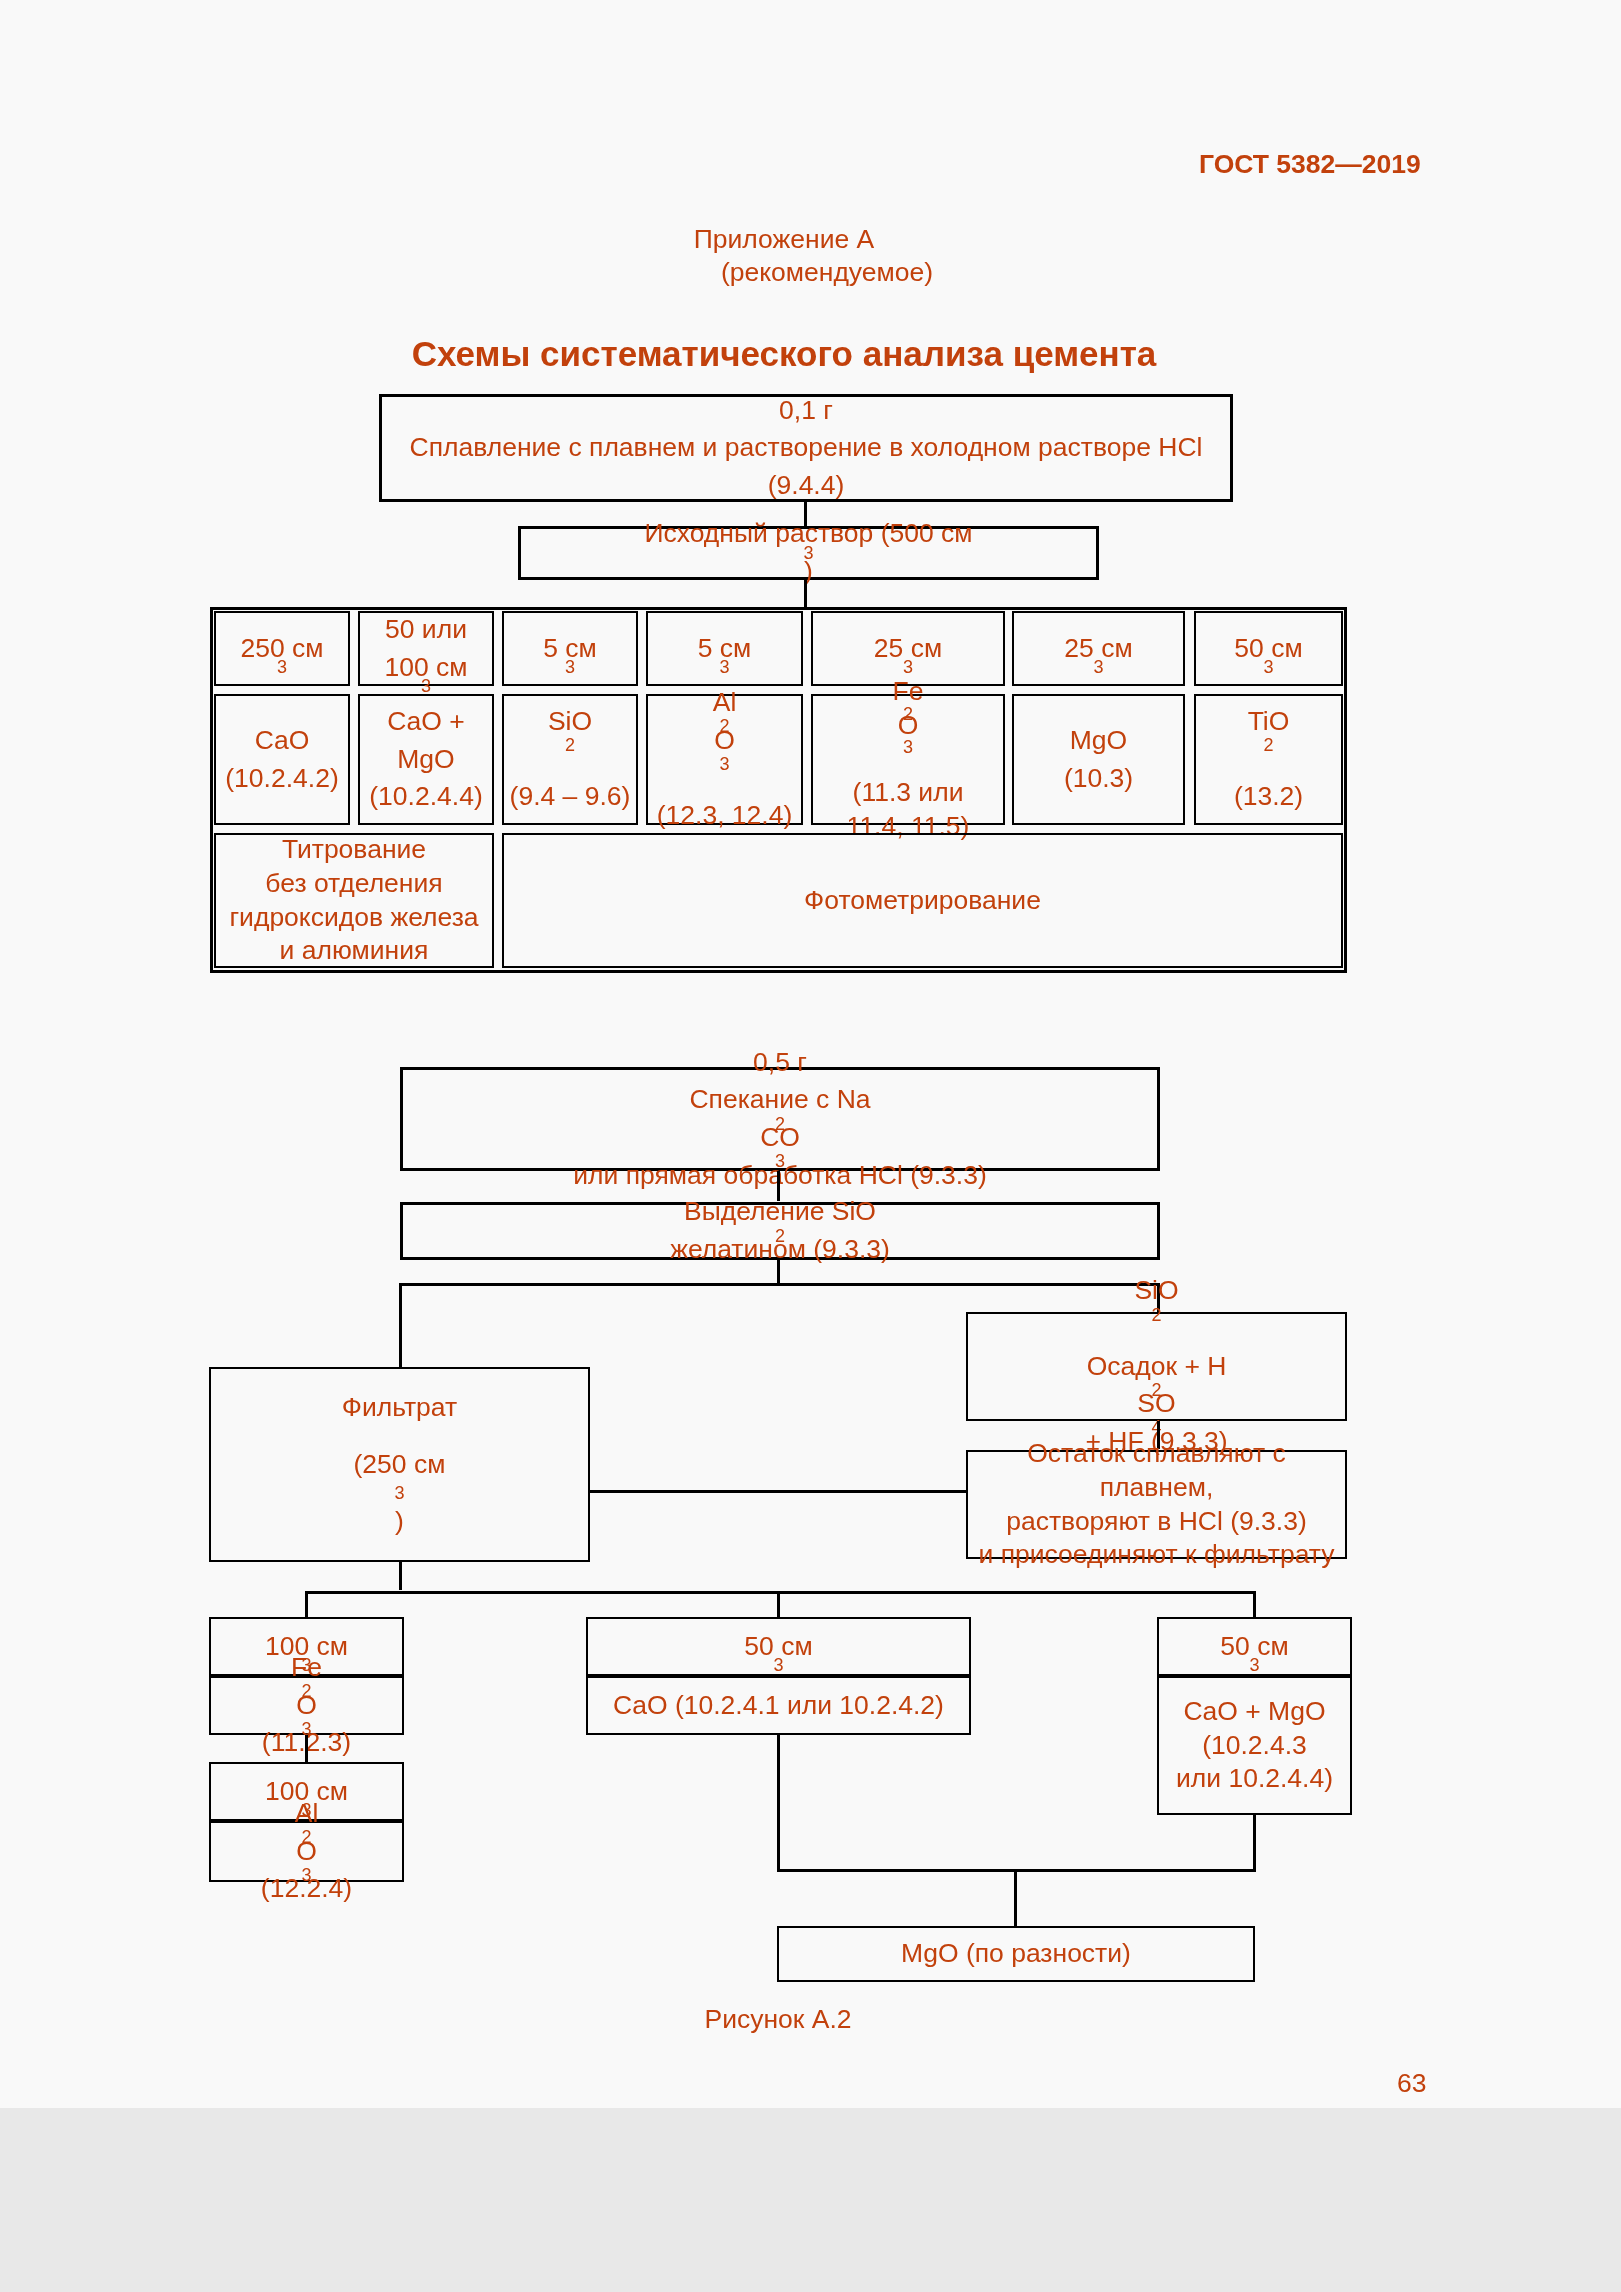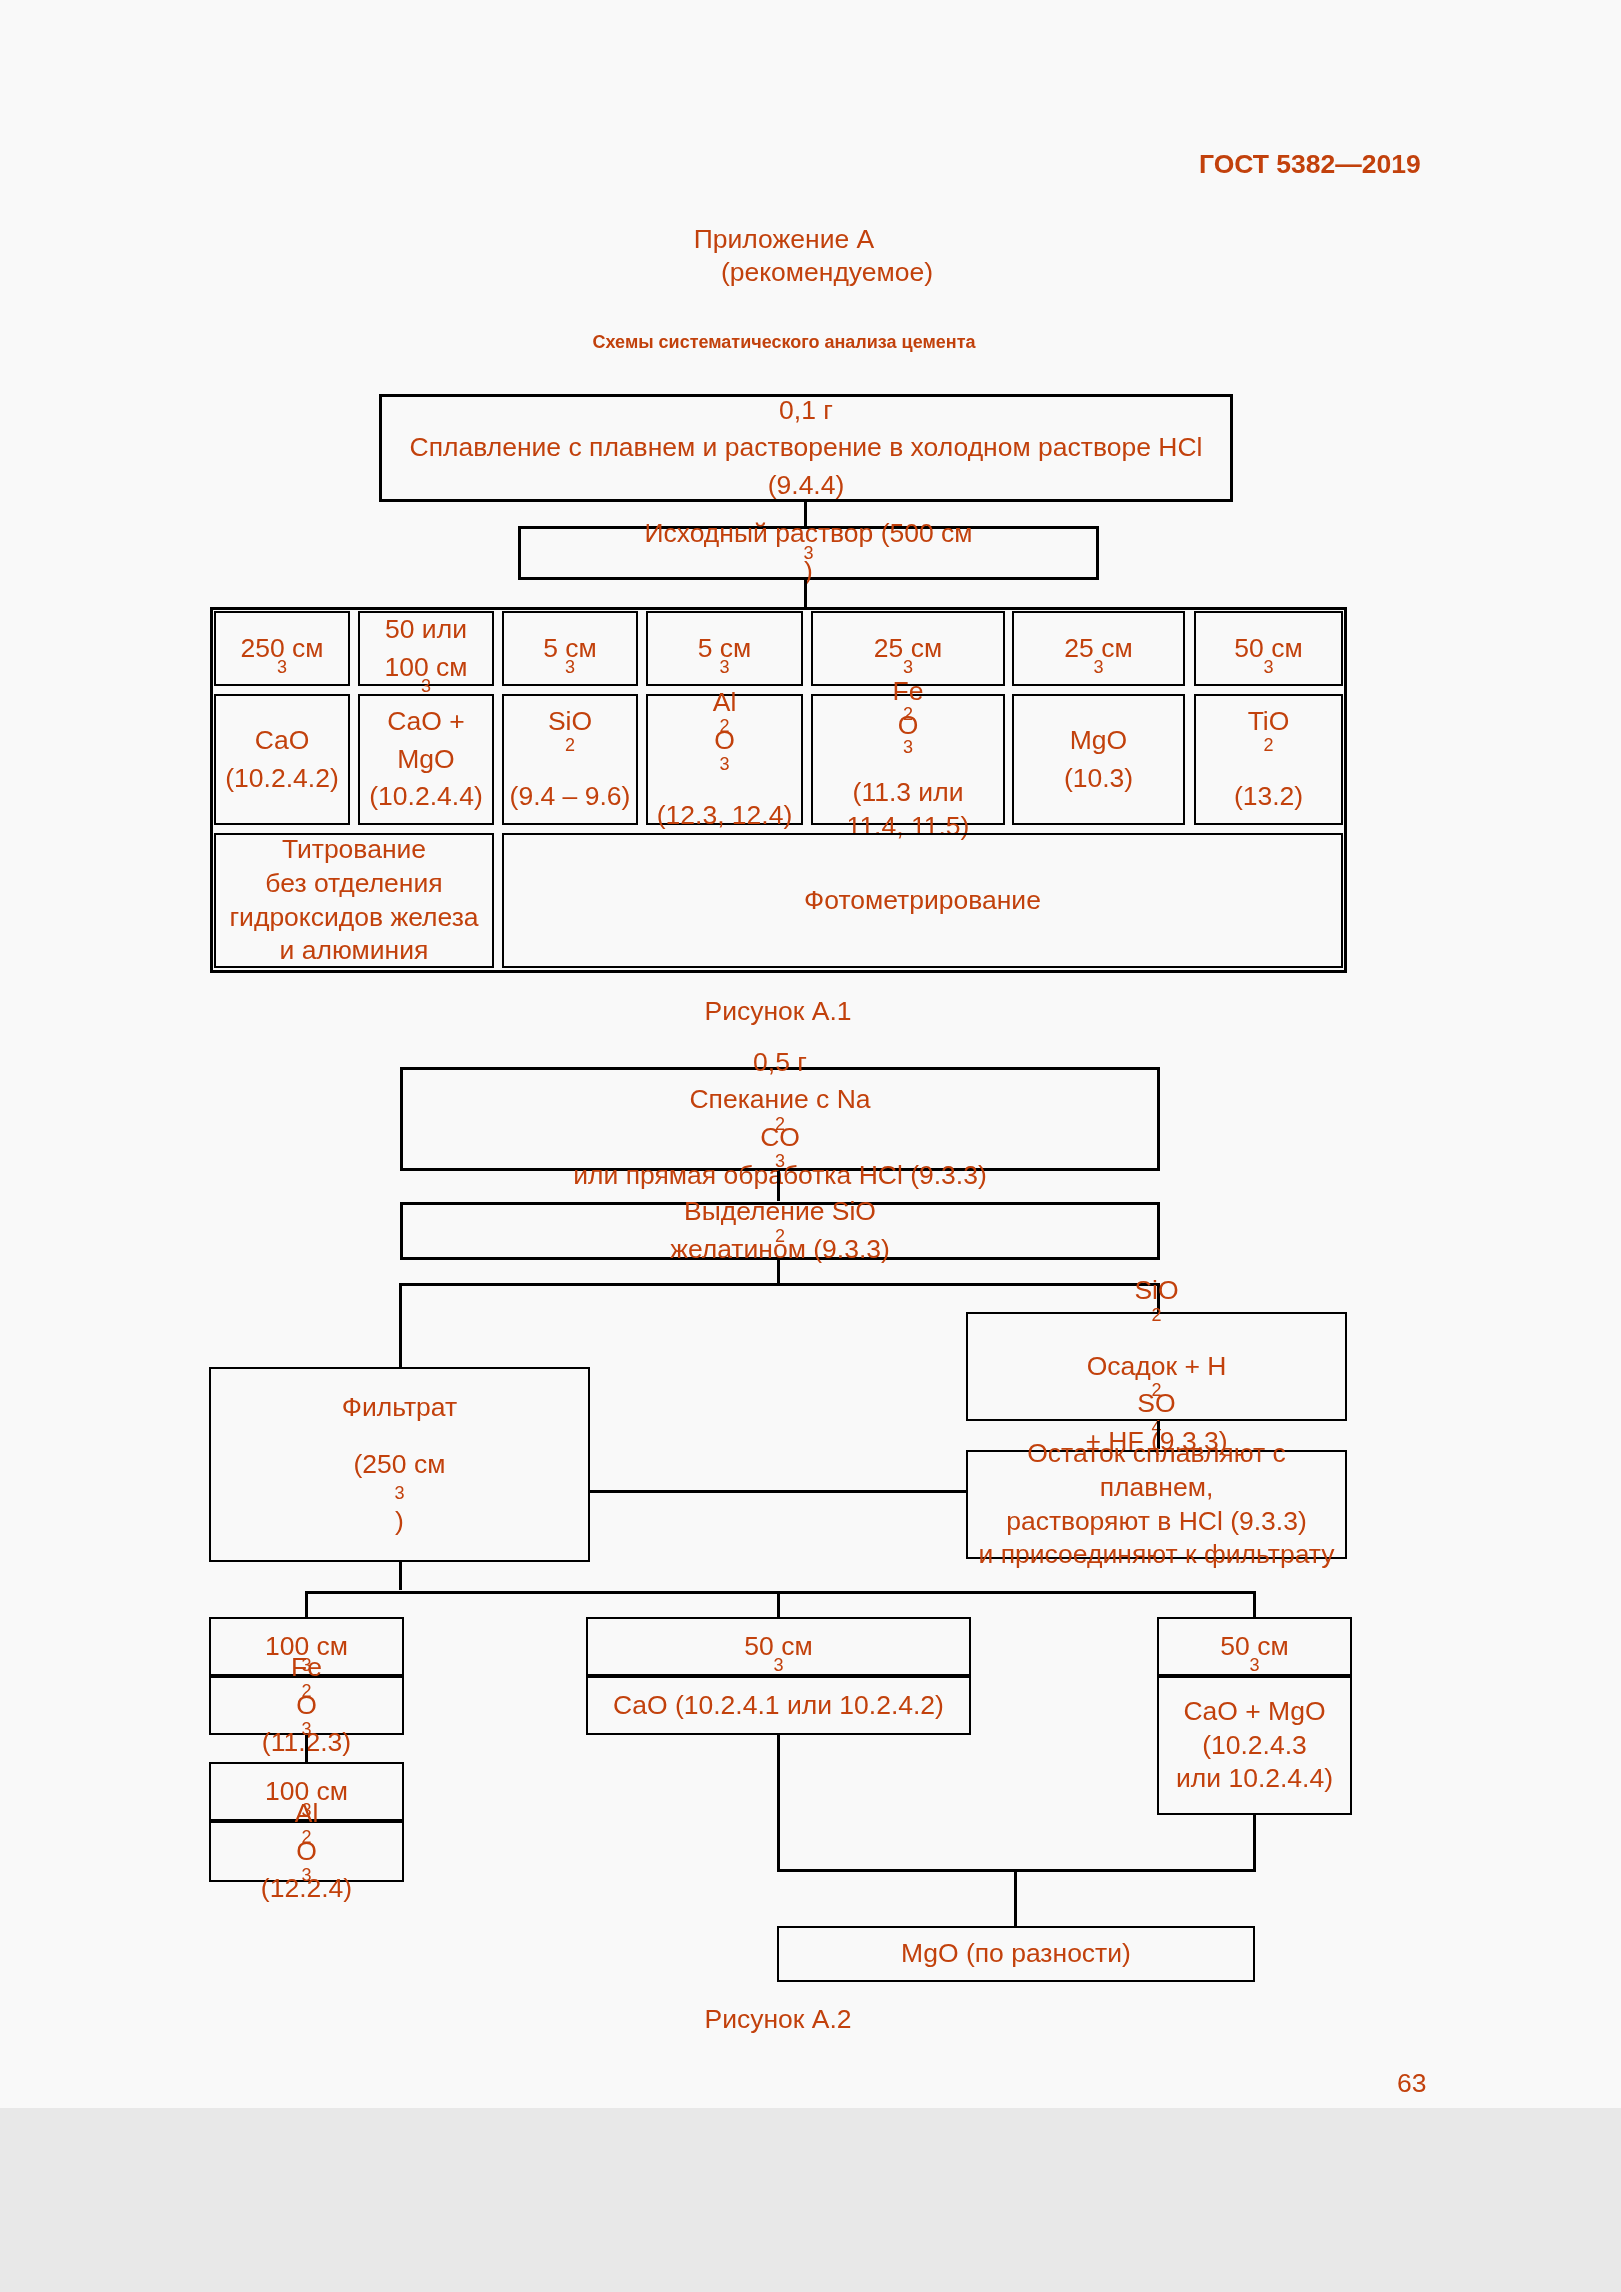--- a/index.html
+++ b/index.html
@@ -36,21 +36,21 @@
 </head>
 <body>
 
 <div class="page">
 
   <div class="txt bold" style="left:1199px;top:147px;">ГОСТ 5382—2019</div>
   <div class="txt" style="left:1397px;top:2066px;">63</div>
 
   <div class="txt center" style="left:0;top:222px;width:1568px;">Приложение А</div>
   <div class="txt center" style="left:0;top:255px;width:1568px;padding-left:43px;">(рекомендуемое)</div>
-  <div class="txt center bold" style="left:0;top:331px;width:1568px;font-size:18px;">Схемы систематического анализа цемента</div>
+  <div class="txt center bold" style="left:0;top:331px;width:1568px;font-size:35px;">Схемы систематического анализа цемента</div>
 
   <div class="box thick" style="left:379px;top:394px;width:854px;height:108px;">0,1 г<br>Сплавление с плавнем и растворение в холодном растворе HCl (9.4.4)</div>
   <div class="vline" style="left:804px;top:502px;height:24.5px;"></div>
 
   <div class="box thick" style="left:518px;top:526px;width:581px;height:54px;">Исходный раствор (500 см<sup>3</sup>)</div>
   <div class="vline" style="left:804px;top:580px;height:26.5px;"></div>
 
   <div class="box thick" style="left:210px;top:607px;width:1137px;height:366px;"></div>
 
   <div class="box" style="left:214px;top:611px;width:136px;height:75px;">250 см<sup>3</sup></div>
@@ -65,21 +65,20 @@
   <div class="box" style="left:358px;top:694px;width:136px;height:131px;">CaO + MgO<br>(10.2.4.4)</div>
   <div class="box" style="left:502px;top:694px;width:136px;height:131px;">SiO<sub>2</sub><br>(9.4 – 9.6)</div>
   <div class="box" style="left:646px;top:694px;width:157px;height:131px;text-align:center;">Al<sub>2</sub>O<sub>3</sub><br>(12.3, 12.4)</div>
   <div class="box tight" style="left:811px;top:694px;width:194px;height:131px;">Fe<sub>2</sub>O<sub>3</sub><br>(11.3 или<br>11.4, 11.5)</div>
   <div class="box" style="left:1012px;top:694px;width:173px;height:131px;">MgO<br>(10.3)</div>
   <div class="box" style="left:1194px;top:694px;width:149px;height:131px;">TiO<sub>2</sub><br>(13.2)</div>
 
   <div class="box" style="left:502px;top:833px;width:841px;height:135px;">Фотометрирование</div>
   <div class="box tight" style="left:214px;top:833px;width:280px;height:135px;">Титрование<br>без отделения<br>гидроксидов железа<br>и алюминия</div>
 
-  <div class="txt center" style="left:0;top:994px;width:1556px;">Рисунок А.1</div>
 
   <div class="box thick" style="left:400px;top:1067px;width:760px;height:104px;">0,5 г<br>Спекание с Na<sub>2</sub>CO<sub>3</sub> или прямая обработка HCl (9.3.3)</div>
   <div class="vline" style="left:777px;top:1171px;height:30px;"></div>
 
   <div class="box thick" style="left:400px;top:1202px;width:760px;height:58px;">Выделение SiO<sub>2</sub> желатином (9.3.3)</div>
   <div class="vline" style="left:777px;top:1259px;height:26.5px;"></div>
 
   <div class="hline" style="left:399px;top:1283px;width:761px;"></div>
   <div class="vline" style="left:399px;top:1283px;height:84px;"></div>
   <div class="vline" style="left:1157px;top:1283px;height:29px;"></div>

